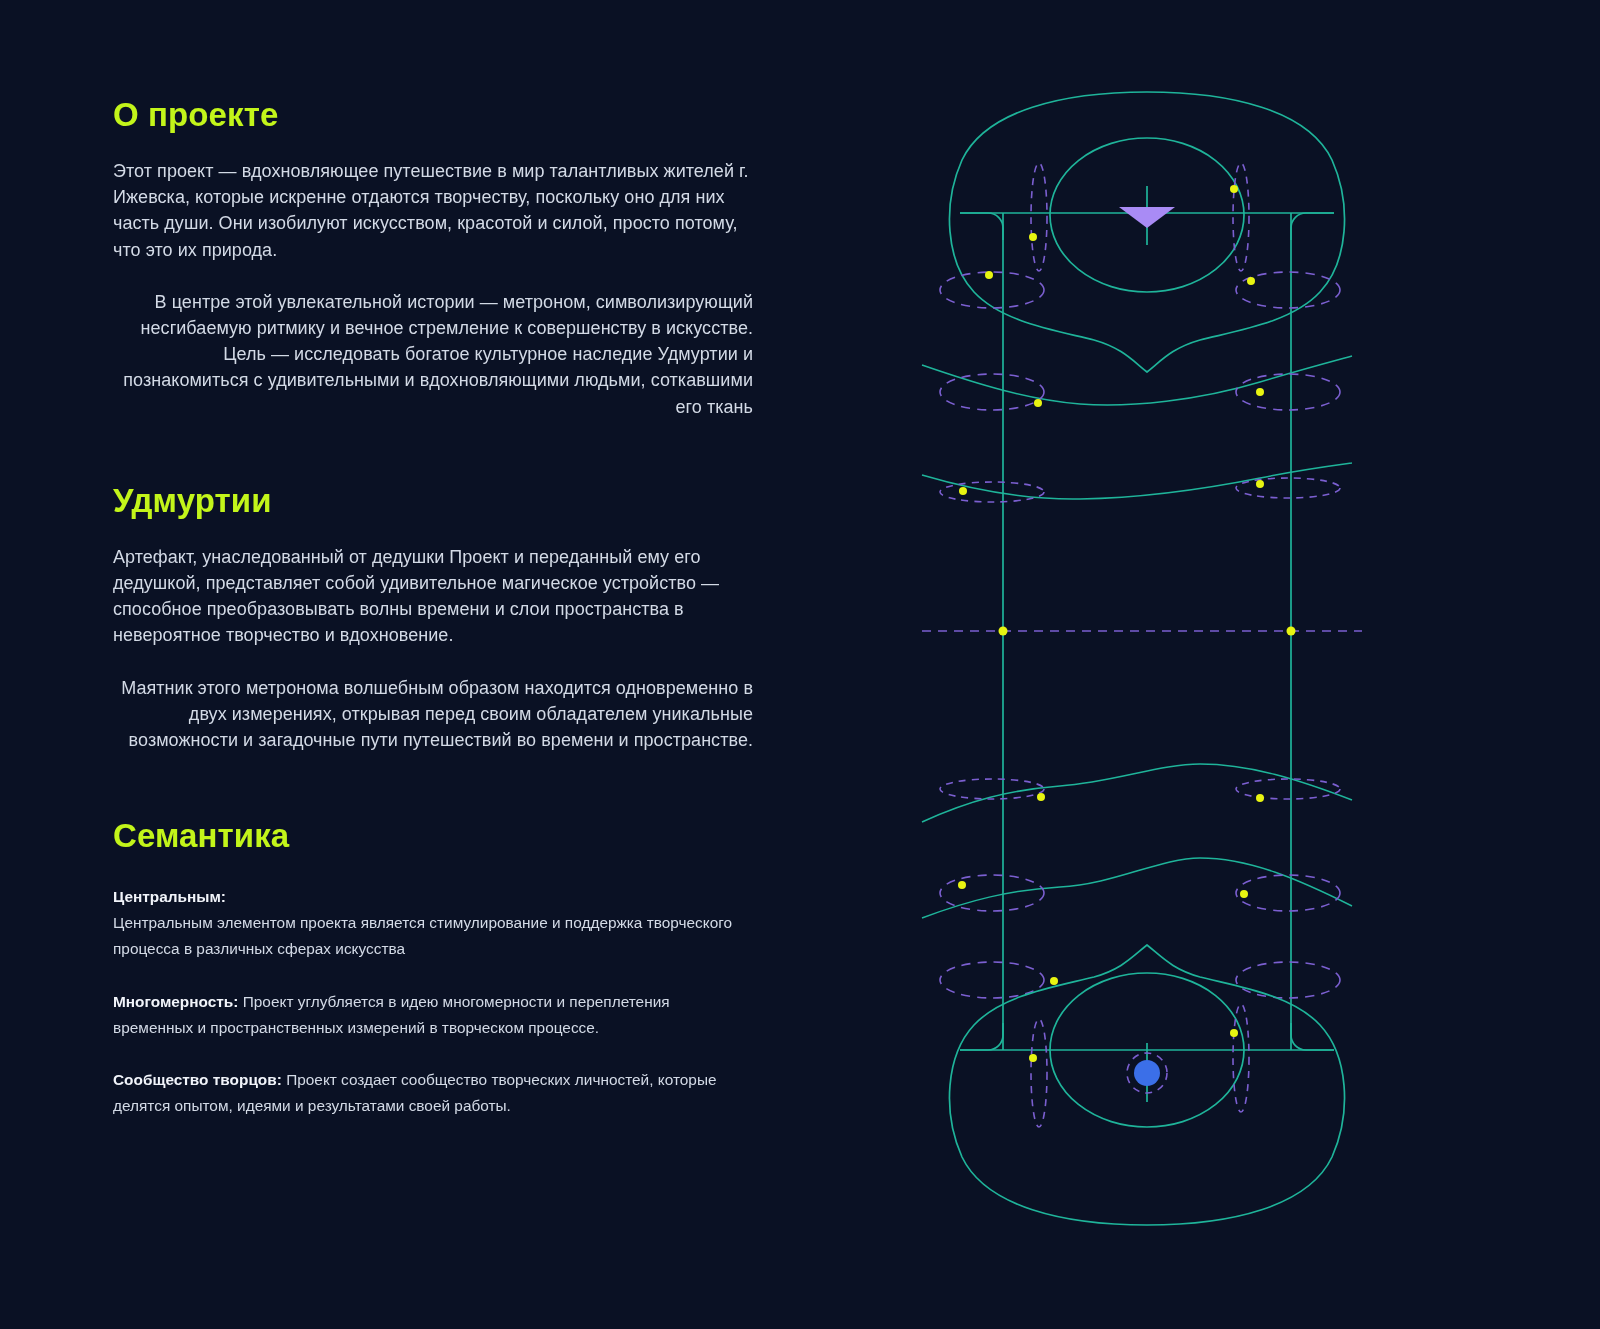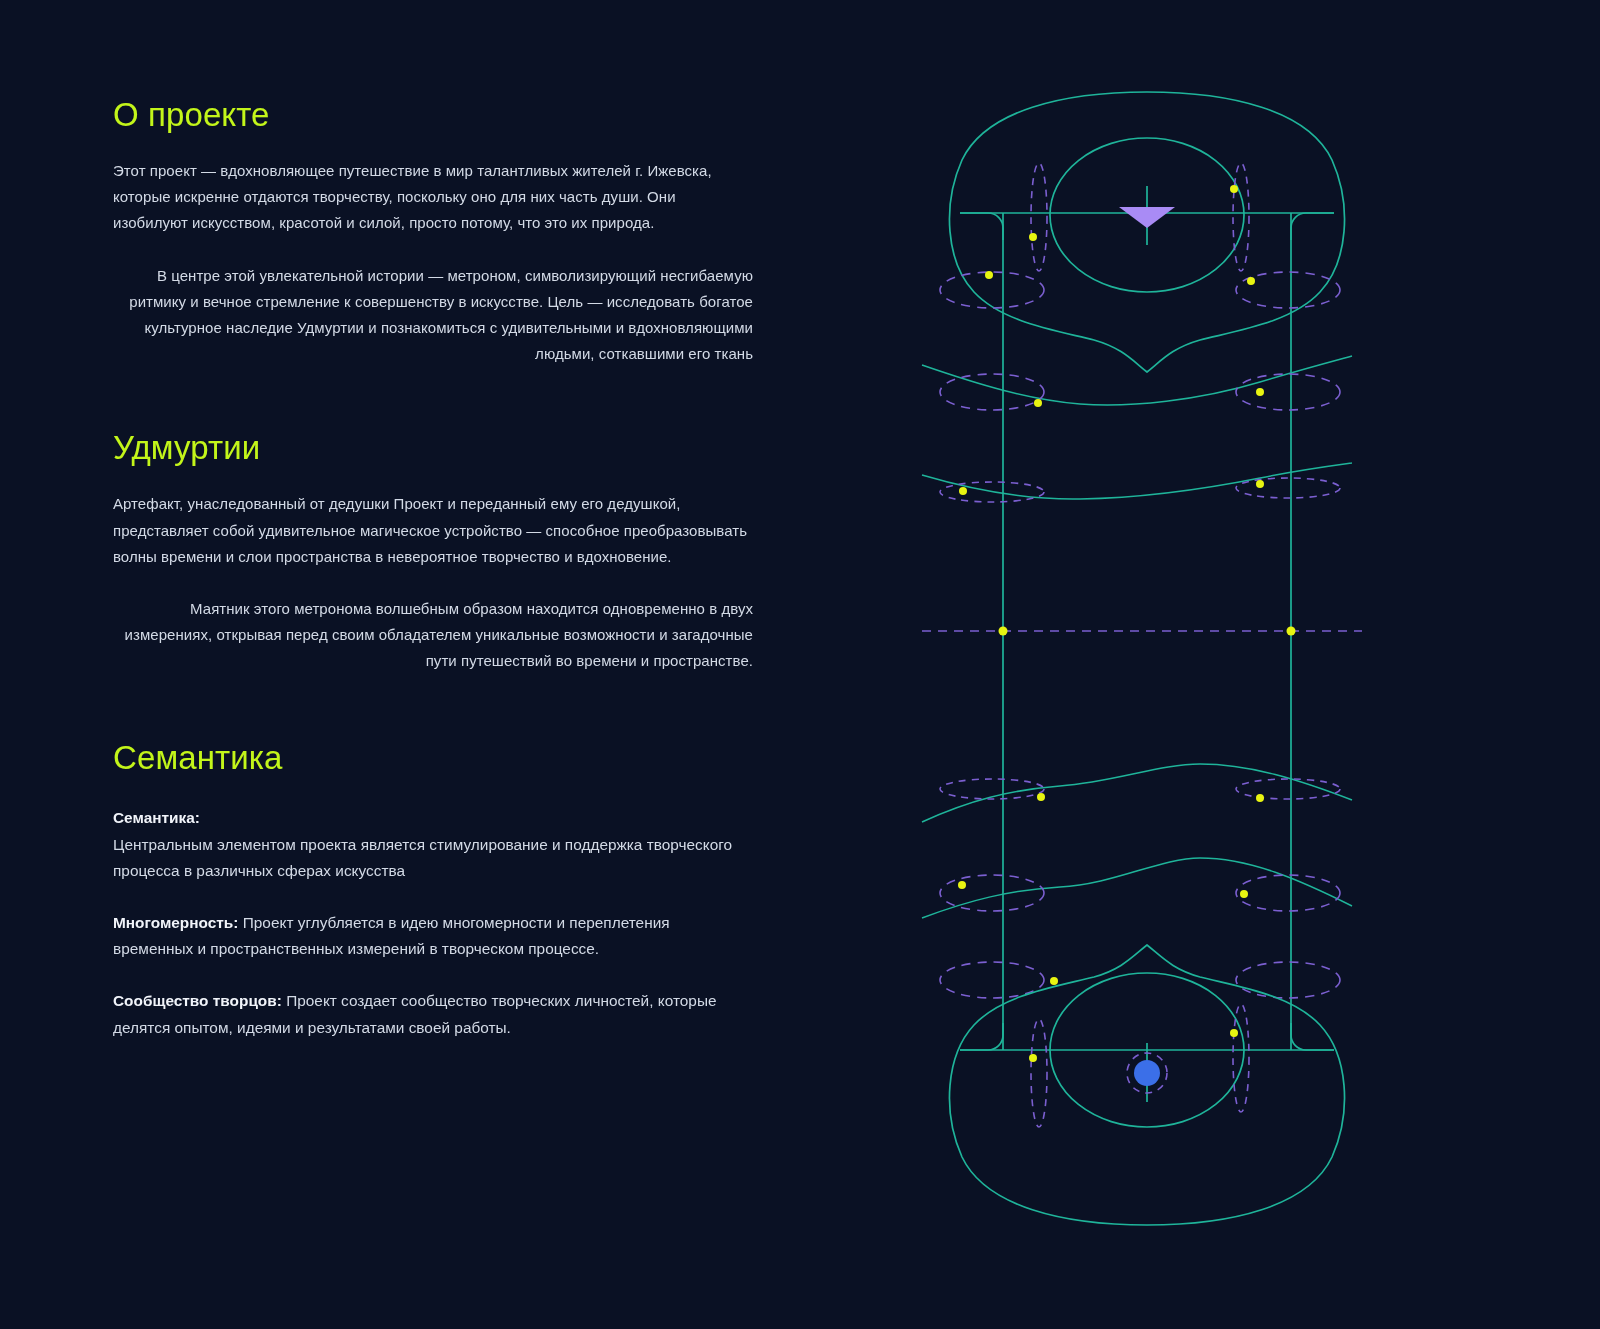--- a/index.html
+++ b/index.html
@@ -36,28 +36,28 @@
   .section{margin-bottom:0;}
   .section + .section{margin-top:0;}
 
   .sec-about{margin-bottom:62px;}
   .sec-history{margin-bottom:64px;}
 
   h2.heading{
     color:var(--accent);
     font-size:33px;
     line-height:1.18;
-    font-weight:400;
+    font-weight:700;
     letter-spacing:0.1px;
     margin-bottom:23px;
   }
   .sec-semantics h2.heading{margin-bottom:28px;}
 
   p.para{
-    font-size:15px;
+    font-size:18px;
     line-height:26.2px;
     color:var(--body);
     letter-spacing:0.05px;
     font-weight:400;
   }
   p.para + p.para{margin-top:26px;text-align:right;}
 
   .sem-block{margin-bottom:26px;}
   .sem-block:last-child{margin-bottom:0;}
   .sem-block .lead{
@@ -102,21 +102,21 @@
     <h2 class="heading">Удмуртии</h2>
     <p class="para">Артефакт, унаследованный от дедушки Проект и переданный ему его дедушкой, представляет собой удивительное магическое устройство — способное преобразовывать волны времени и слои пространства в невероятное творчество и вдохновение.</p>
     <p class="para">Маятник этого метронома волшебным образом находится одновременно в двух измерениях, открывая перед своим обладателем уникальные возможности и загадочные пути путешествий во времени и пространстве.</p>
   </section>
 
   <section class="section sec-semantics">
     <h2 class="heading">Семантика</h2>
 
     <div class="sem-block">
       <div class="term-line">
-        <span class="lead">Семантика:</span>
+        <span class="lead">Центральным:</span>
       </div>
       <div class="term-line"><span>Центральным элементом проекта является стимулирование и поддержка творческого процесса в различных сферах искусства</span></div>
     </div>
 
     <div class="sem-block">
       <p class="term-line"><span class="lead">Многомерность:</span><span> Проект углубляется в идею многомерности и переплетения временных и пространственных измерений в творческом процессе.</span></p>
     </div>
 
 
     <div class="sem-block">

